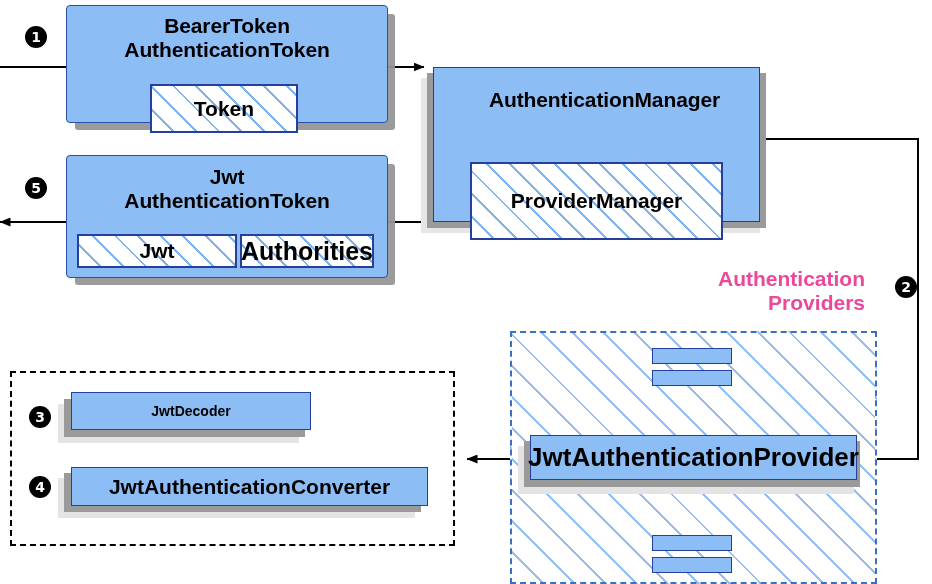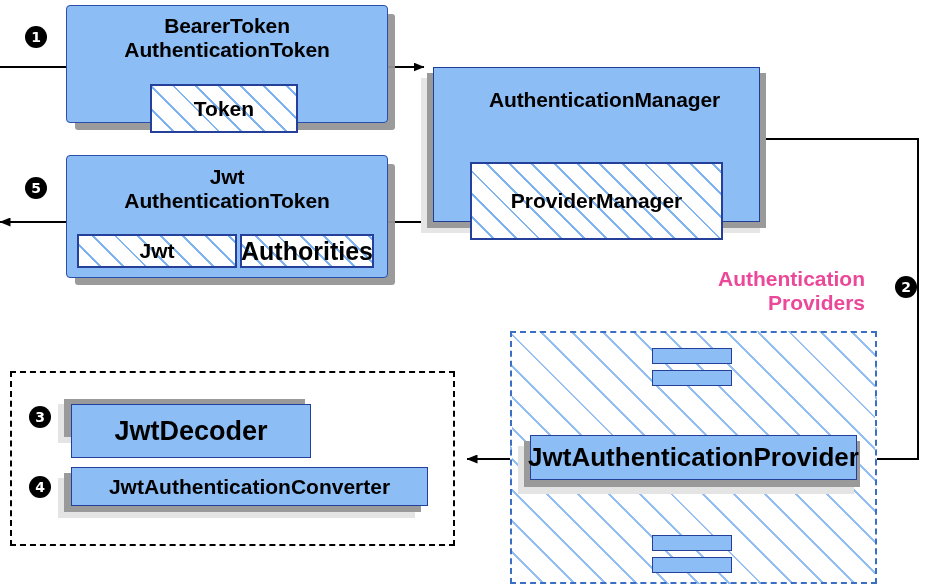--- a/index.html
+++ b/index.html
@@ -235,21 +235,21 @@
   <div class="abs shadow-light" style="left:518px; top:446px; width:336px; height:48px;"></div>
   <div class="abs shadow-dark" style="left:524px; top:441px; width:336px; height:46px;"></div>
   <div class="abs bar" style="left:530px; top:435px; width:327px; height:45px; font-size:26px;">
     <span>JwtAuthenticationProvider</span>
   </div>
 
   <div class="abs group-black" style="left:10px; top:371px; width:445px; height:175px;"></div>
 
   <div class="abs shadow-light" style="left:58px; top:404px; width:241px; height:39px;"></div>
   <div class="abs shadow-dark" style="left:64px; top:399px; width:241px; height:38px;"></div>
-  <div class="abs bar" style="left:71px; top:404px; width:240px; height:54px; font-size:27px;">
+  <div class="abs bar" style="left:71px; top:392px; width:240px; height:38px; font-size:14px;">
     <span>JwtDecoder</span>
   </div>
 
   <div class="abs shadow-light" style="left:58px; top:478px; width:357px; height:40px;"></div>
   <div class="abs shadow-dark" style="left:64px; top:473px; width:357px; height:39px;"></div>
   <div class="abs bar" style="left:71px; top:467px; width:357px; height:39px; font-size:21px;">
     <span>JwtAuthenticationConverter</span>
   </div>
 
   <div class="badge" style="left:25px; top:26px;">

